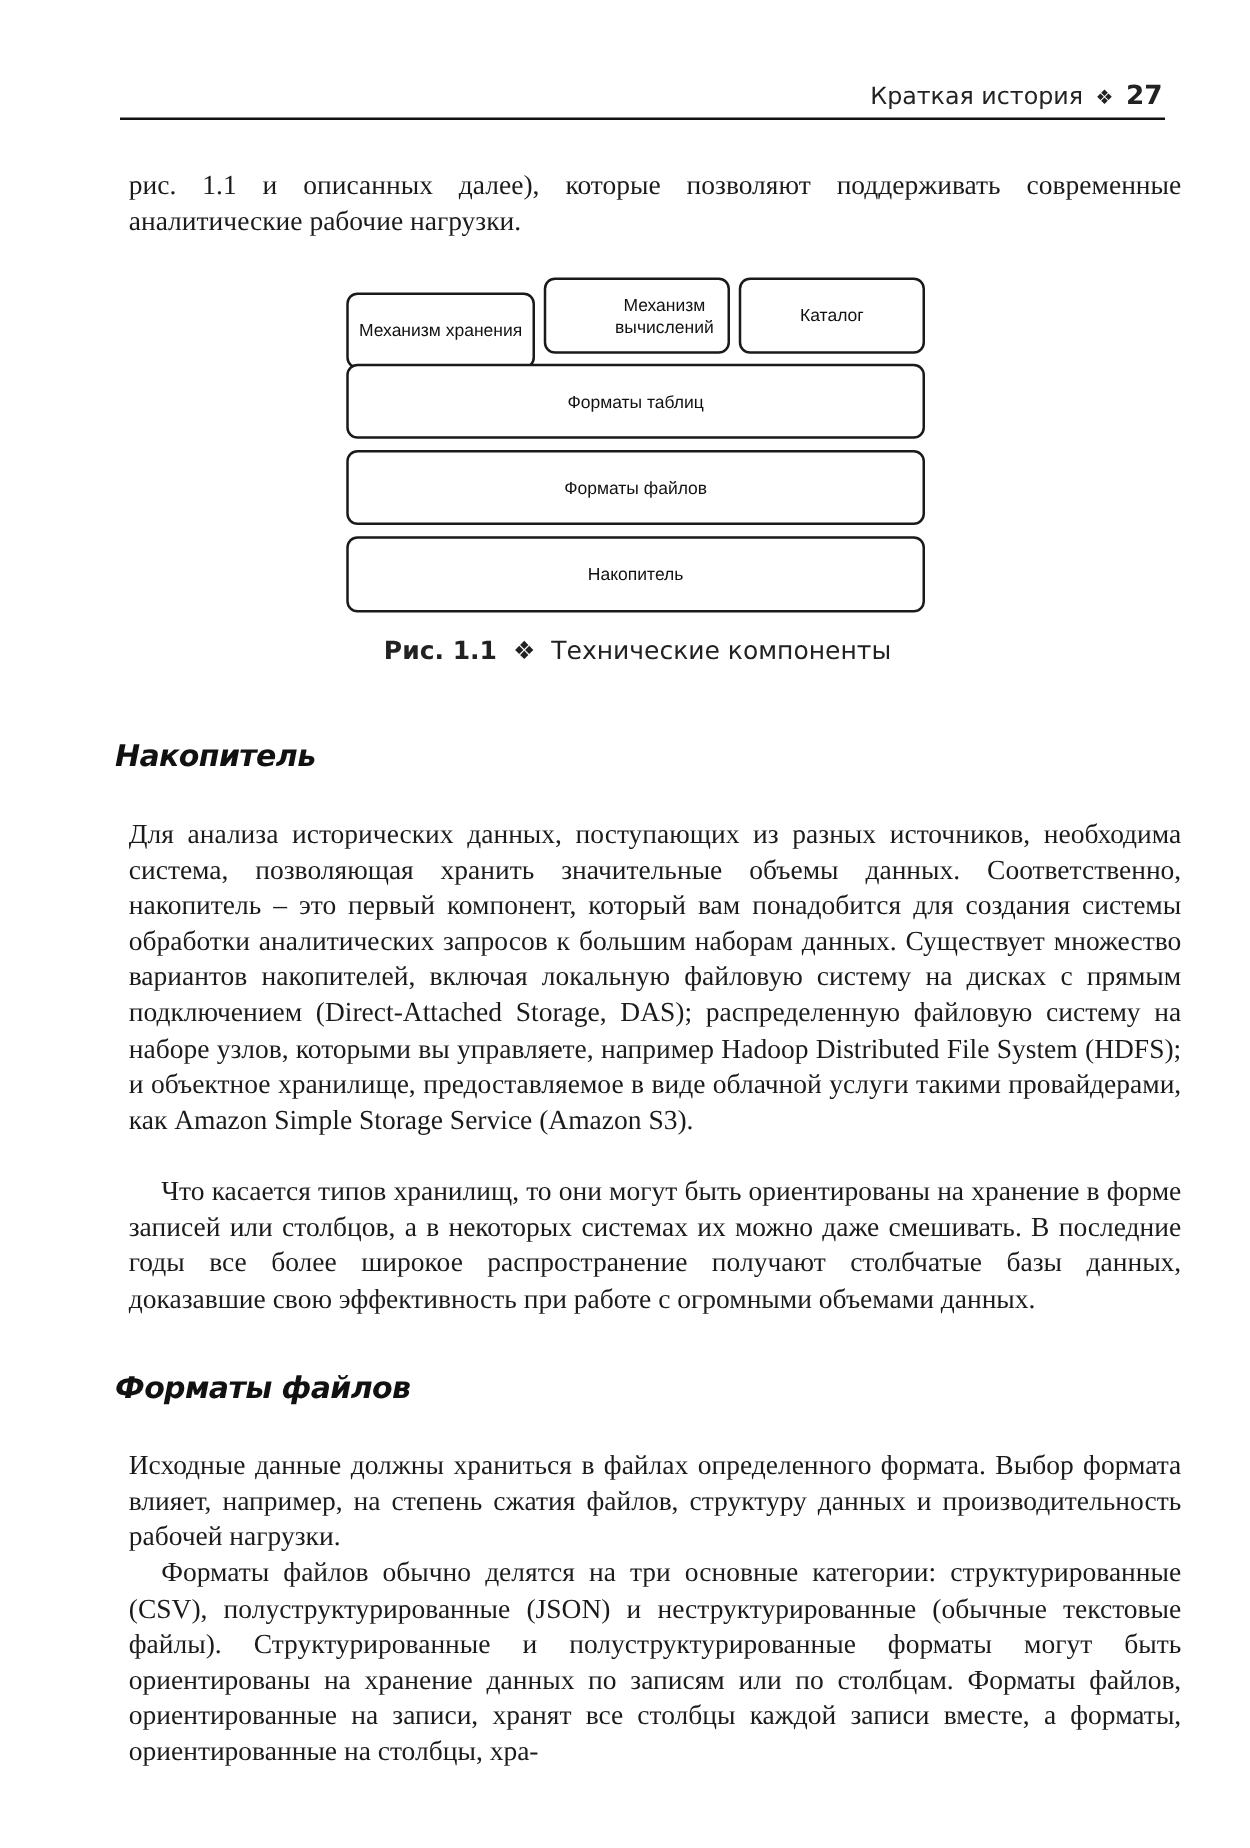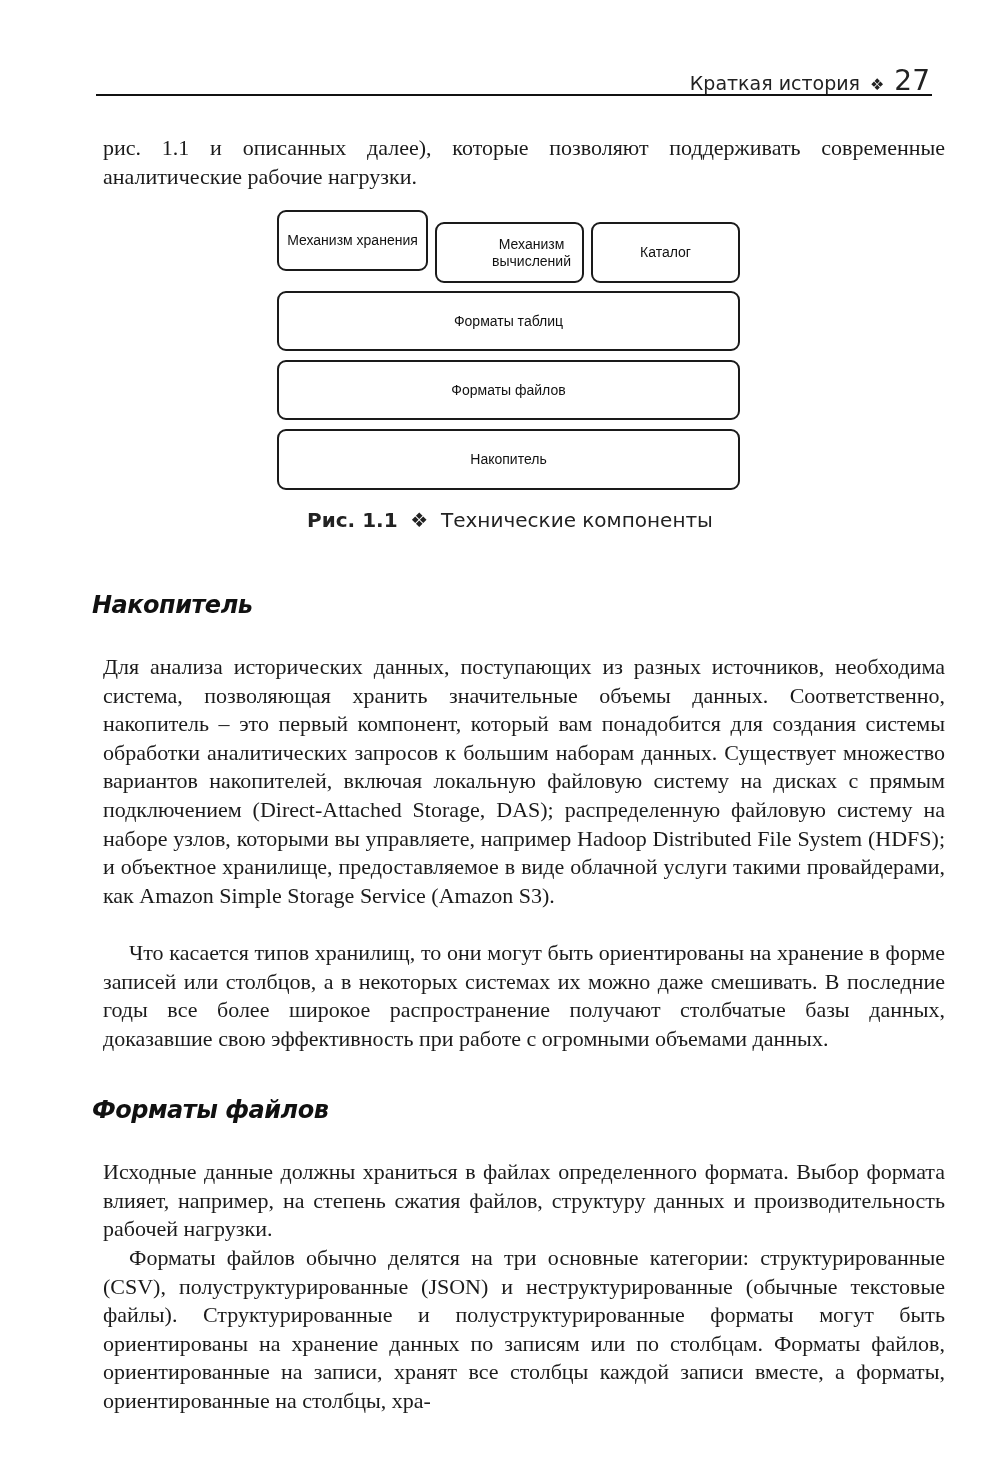--- a/index.html
+++ b/index.html
@@ -9,21 +9,21 @@
   .running-head {
     position: absolute; left: 96px; top: 62px; width: 836px; height: 32px;
     border-bottom: 2px solid #111;
   }
   .running-head .rh-inner {
     position: absolute; right: 2px; top: 2px;
     font-family: "DejaVu Sans", sans-serif; font-size: 19px; color: #222;
     display: flex; align-items: baseline; gap: 10px;
   }
   .running-head .rh-orn { font-size: 16px; }
-  .running-head .rh-page { font-weight: normal; font-size: 28px; }
+  .running-head .rh-page { font-weight: bold; font-size: 21px; }
 
   .para {
     position: absolute; left: 90px; width: 842px;
     font-family: "Liberation Serif", serif; font-size: 22px; line-height: 28.6px;
     text-align: justify; color: #1b1b1b; margin: 13px;
   }
   .para.indent { text-indent: 26px; }
 
   .heading {
     position: absolute; left: 92px;
@@ -53,21 +53,21 @@
     <div class="rh-inner">
       <span>Краткая история</span>
       <span class="rh-orn">❖</span>
       <span class="rh-page">27</span>
     </div>
   </div>
 
   <p class="para" style="top:121px;">рис. 1.1 и описанных далее), которые позволяют поддерживать современные аналитические рабочие нагрузки.</p>
 
   <div>
-    <div class="box" style="left:277px; top:210px; width:151px; height:61px;">
+    <div class="box" style="left:277px; top:234px; width:151px; height:61px;">
       <span>Механизм хранения</span>
     </div>
     <div class="box" style="left:435px; top:222px; width:149px; height:61px; flex-direction:column;padding-left:44px;">
       <span>Механизм</span>
       <span>вычислений</span>
     </div>
     <div class="box" style="left:591px; top:222px; width:149px; height:61px;">
       <span>Каталог</span>
     </div>
     <div class="box" style="left:277px; top:291px; width:463px; height:60px;">

